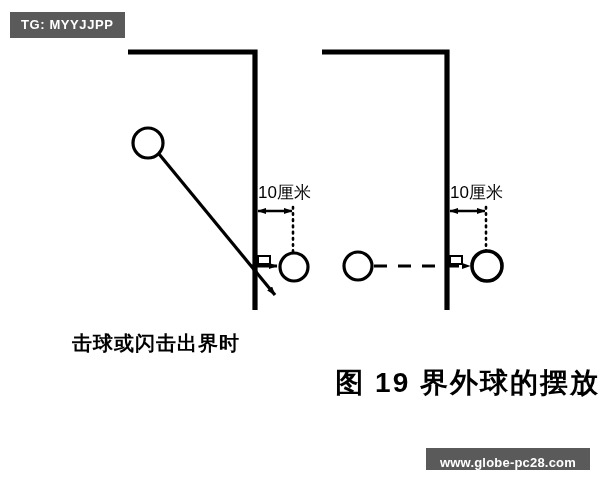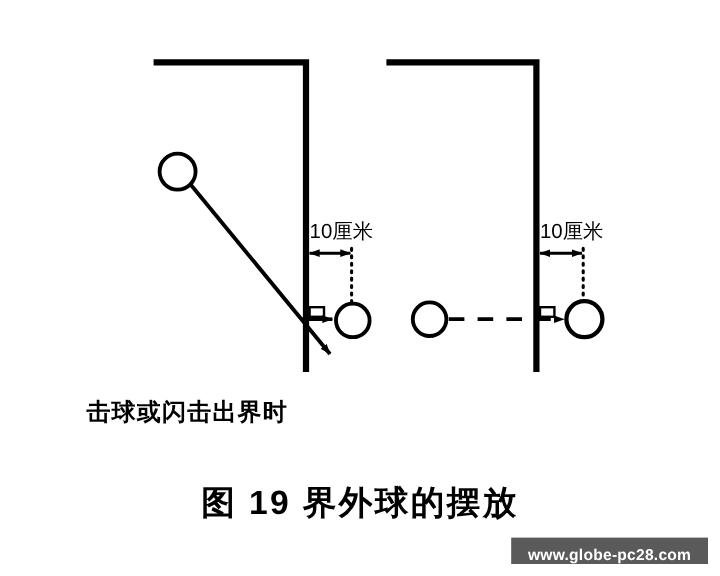--- a/index.html
+++ b/index.html
@@ -89,21 +89,21 @@
     width: 600px;
     left: 0;
   }
 
   .dim-label-left  { left: 258px; top: 181px; }
   .dim-label-right { left: 450px; top: 181px; }
 
   .caption-left  { left: 72px;  top: 330px; }
   .caption-right { left: 338px; top: 330px; }
 
-  .caption-main  { top: 400px; }
+  .caption-main  { top: 364px; text-align: right; }
 </style>
 </head>
 <body>
 
 <div id="figure-root">
 
   <svg id="figure-svg" viewBox="0 0 600 480">
     <defs>
       <marker id="arrowSolid" markerWidth="9" markerHeight="9" refX="8.4" refY="3.2" orient="auto" markerUnits="userSpaceOnUse">
         <path d="M0,0 L9,3.2 L0,6.4 z" fill="#000000"></path>
@@ -157,16 +157,17 @@
 
   <div class="fig-text dim-label dim-label-left">10厘米</div>
 
   <div class="fig-text dim-label dim-label-right">10厘米</div>
 
   <div class="fig-text panel-caption caption-left">击球或闪击出界时</div>
 
 
   <div class="fig-text figure-caption caption-main">图 19 界外球的摆放</div>
 
+  <div class="tg-badge">TG: MYYJJPP</div>
 
   <div class="watermark-badge">www.globe-pc28.com</div>
 
 </div>
 
 </body></html>

